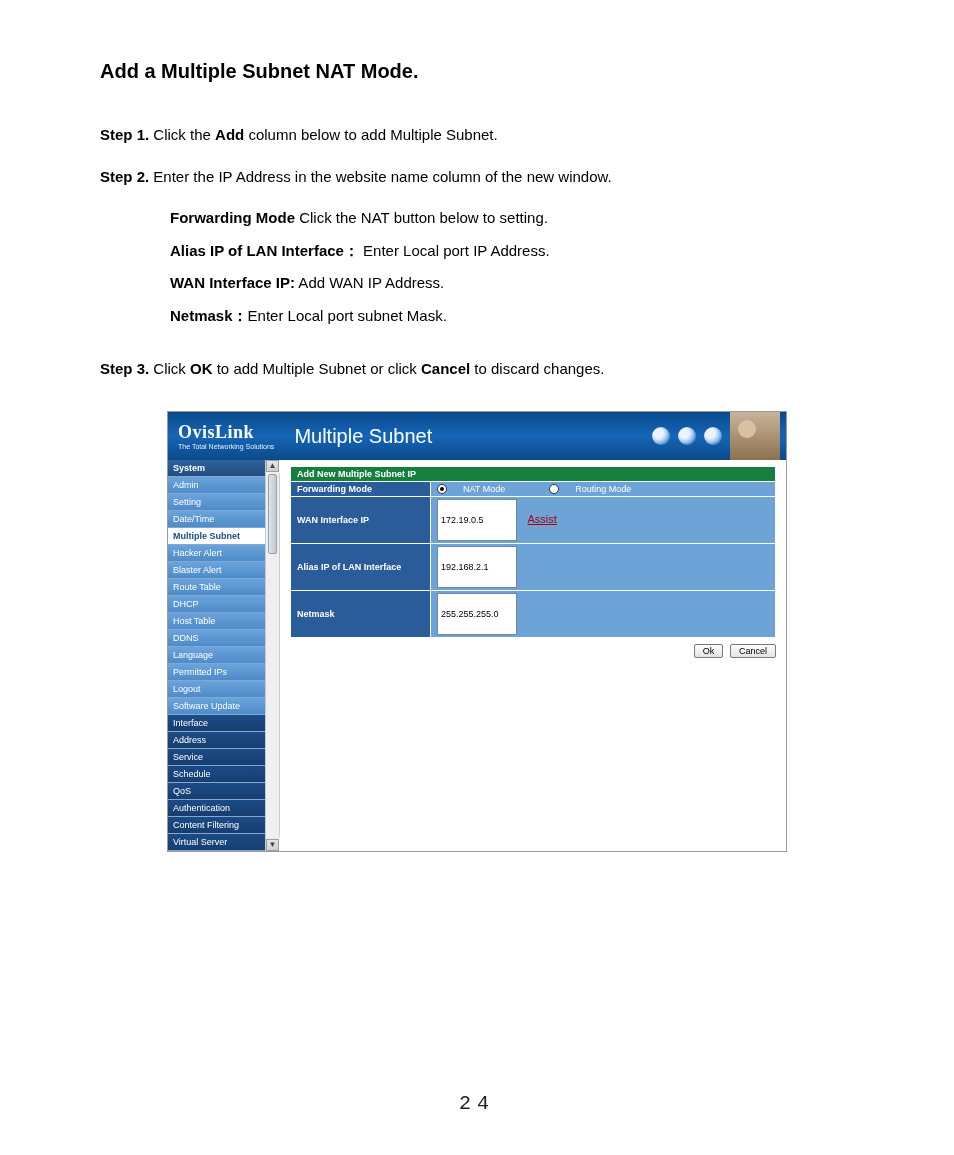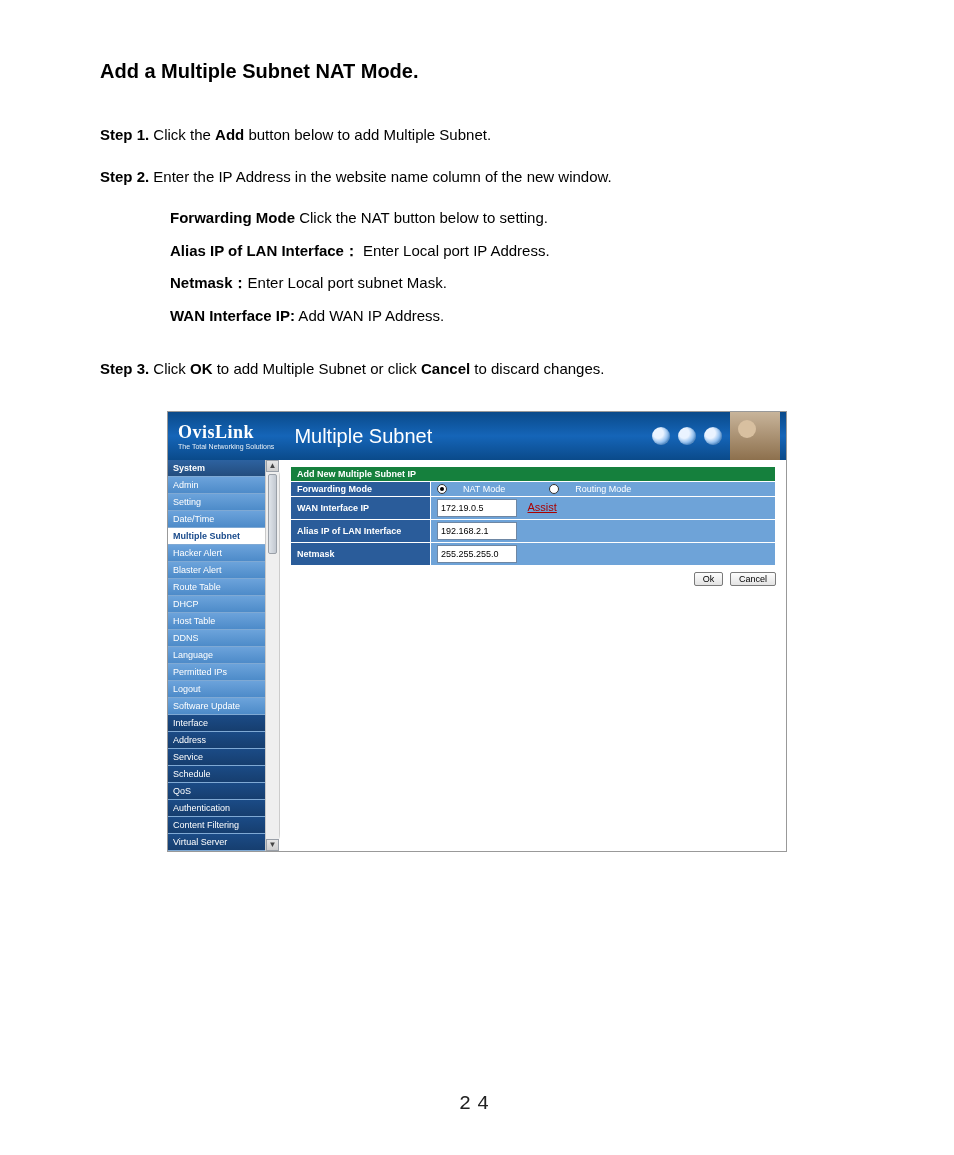--- a/index.html
+++ b/index.html
@@ -215,21 +215,21 @@
     content: "";
     position: absolute;
     left: 2px; top: 2px;
     width: 4px; height: 4px;
     border-radius: 50%;
     background: #000;
   }
   .txtfield {
     font-family: Arial;
     font-size: 9px;
-    padding: 3px 3px;
+    padding: 15px 3px;
     width: 80px;
     background: #fff;
     color: #000;
     border: 1px solid #6e87a4;
   }
   .assist {
     color: #aa0000;
     text-decoration: underline;
     font-size: 11px;
     margin-left: 8px;
@@ -260,37 +260,37 @@
     color: #222;
   }
 </style>
 </head>
 <body>
 
 <div class="page">
   <div class="title">Add a Multiple Subnet NAT Mode.</div>
 
   <div class="step">
-    <span class="label">Step 1.</span><span> Click the </span><span class="bold">Add</span><span> button below to add Multiple Subnet.</span>
+    <span class="label">Step 1.</span><span> Click the </span><span class="bold">Add</span><span> column below to add Multiple Subnet.</span>
   </div>
 
   <div class="step">
     <span class="label">Step 2.</span><span> Enter the IP Address in the website name column of the new window.</span>
   </div>
   <div class="substep">
     <span class="bold">Forwarding Mode</span><span> Click the NAT button below to setting.</span>
   </div>
   <div class="substep">
     <span class="bold">Alias IP of LAN Interface：</span><span>   Enter Local port IP Address.</span>
   </div>
   <div class="substep">
+    <span class="bold">WAN Interface IP:</span><span> Add WAN IP Address.</span>
+  </div>
+  <div class="substep">
     <span class="bold">Netmask：</span><span>Enter Local port subnet Mask.</span>
-  </div>
-  <div class="substep">
-    <span class="bold">WAN Interface IP:</span><span> Add WAN IP Address.</span>
   </div>
 
   <div class="step" style="margin-top:30px">
     <span class="label">Step 3.</span><span> Click </span><span class="bold">OK</span><span> to add Multiple Subnet or click </span><span class="bold">Cancel</span><span> to discard changes.</span>
   </div>
 
   <div class="shot">
     <div class="shot-header">
       <div class="logo-block">
         <div class="brand">OvisLink</div>

